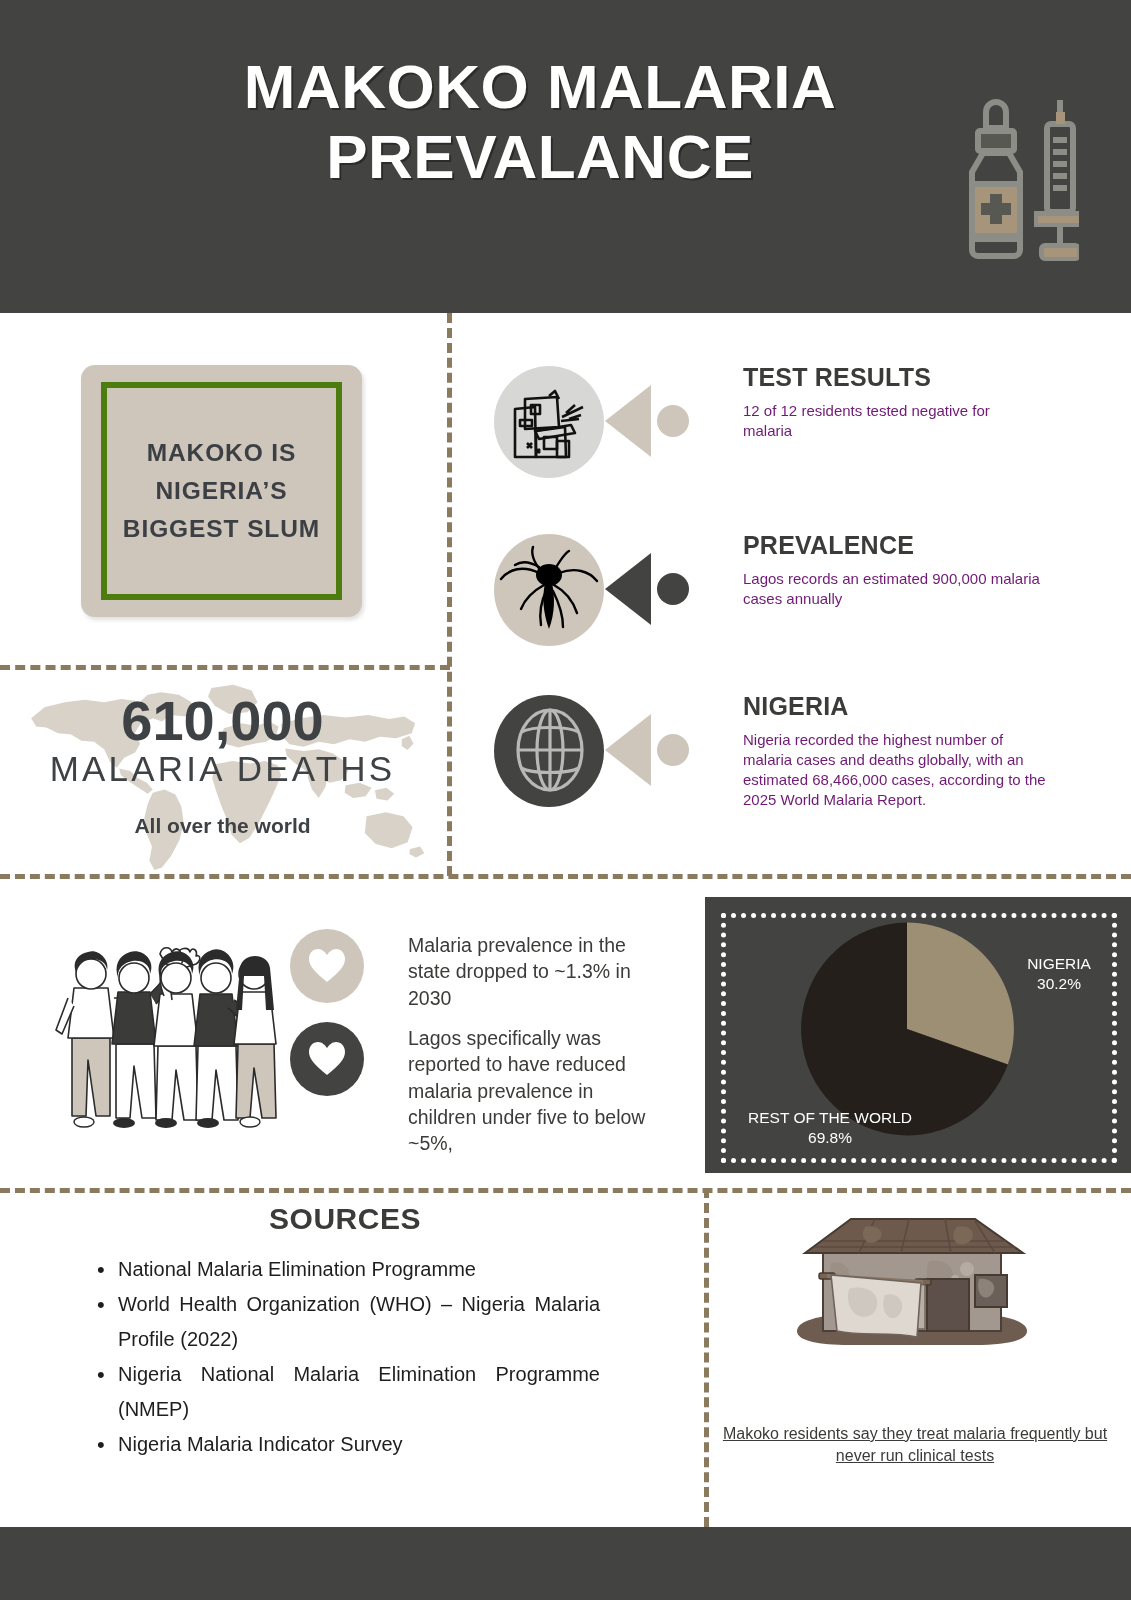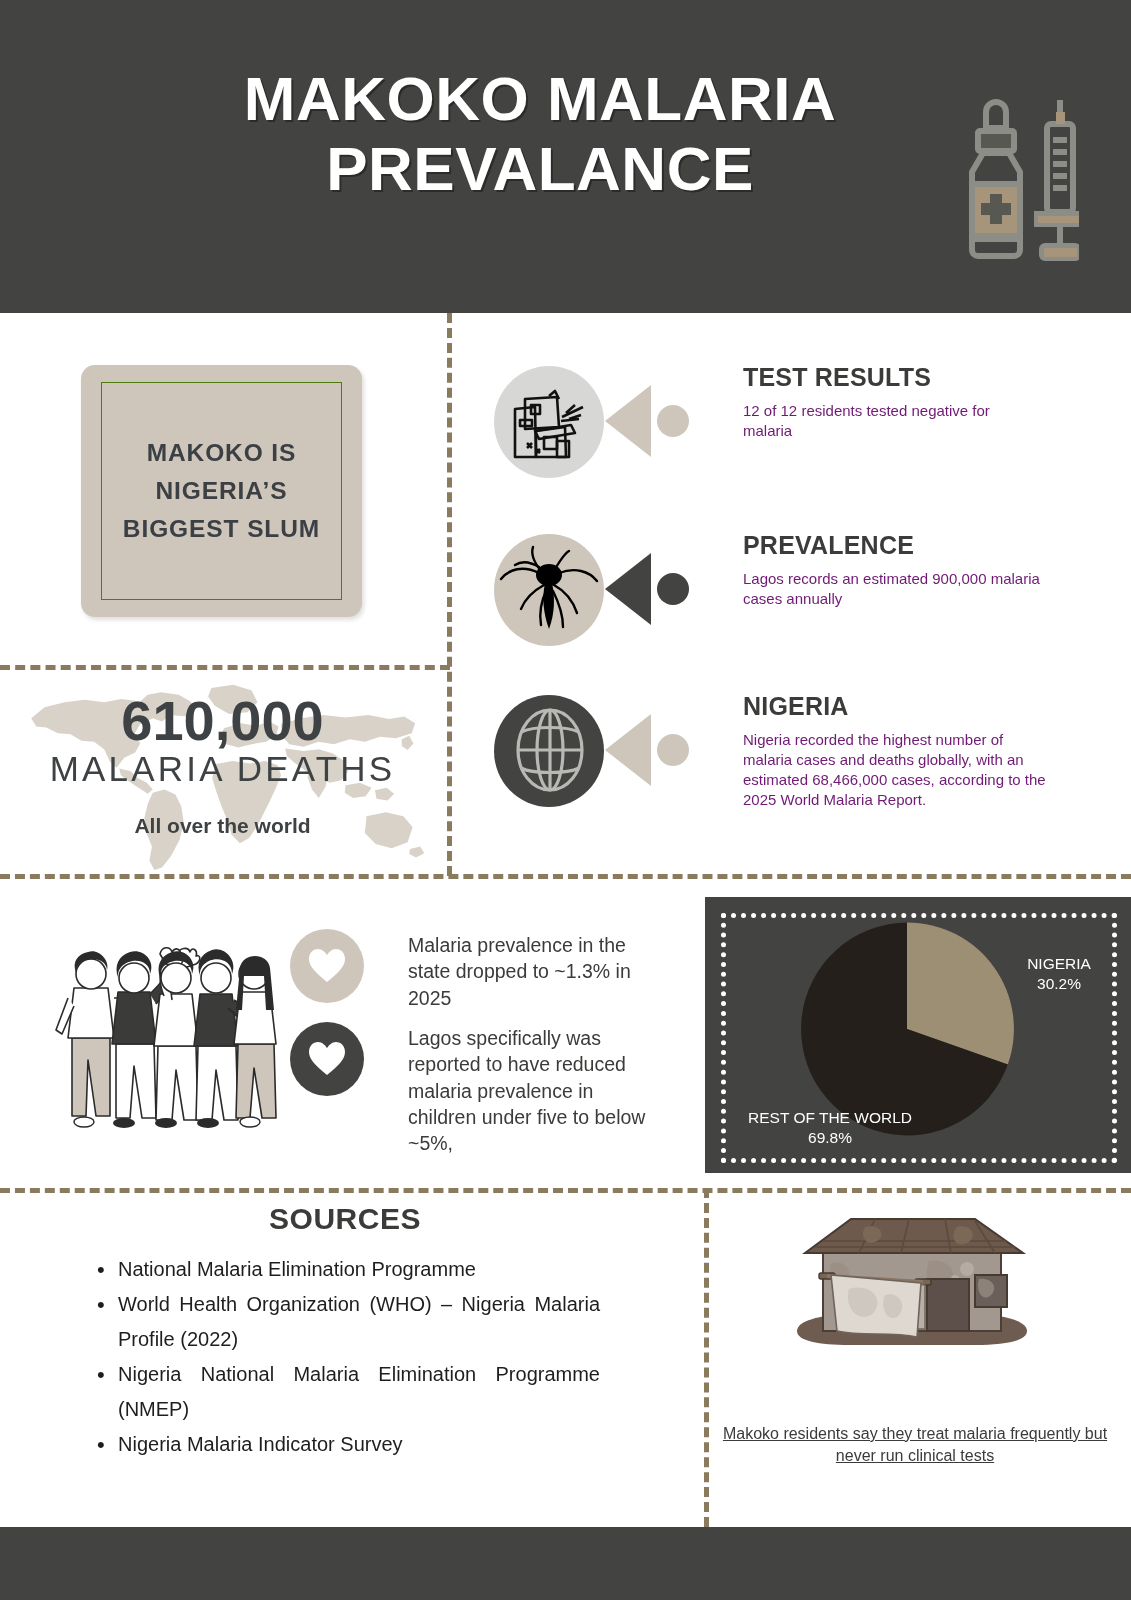--- a/index.html
+++ b/index.html
@@ -10,21 +10,21 @@
     position:relative;
     overflow:hidden;
   }
 
   
   #header {
     position:absolute; left:0; top:0; width:1131px; height:313px;
     background:#434341;
   }
   #header-title {
-    position:absolute; left:170px; top:64px; width:740px;
+    position:absolute; left:170px; top:52px; width:740px;
     text-align:center;
     color:#ffffff;
     font-weight:bold;
     font-size:62px;
     line-height:1.13;
     letter-spacing:0.5px;
     text-shadow:2px 2px 0 rgba(0,0,0,0.35);
   }
   #header-icons { position:absolute; right:52px; top:98px; }
 
@@ -38,21 +38,21 @@
 
   
   #slum-box {
     position:absolute; left:81px; top:365px; width:281px; height:252px;
     background:#cec6bb;
     border-radius:14px;
     box-shadow:2px 3px 4px rgba(0,0,0,0.13);
   }
   #slum-box-inner {
     position:absolute; left:20px; top:17px; right:20px; bottom:17px;
-    border:1px solid #4d7c0f;
+    border:6px solid #4d7c0f;
     display:flex; align-items:center; justify-content:center;
   }
   #slum-text {
     color:#3c4045; font-weight:bold; font-size:24.5px;
     line-height:1.56; text-align:center; letter-spacing:0.9px;
   }
 
   
   #deaths-panel {
     position:absolute; left:0; top:668px; width:445px; height:207px;
@@ -370,21 +370,21 @@
     </g>
   </svg>
 </div>
 
 <div class="heart-item" style="left:290px; top:929px; width:380px;">
   <div class="heart-circle" style="background:#cec6bb;">
     <svg class="heart-glyph" viewBox="0 0 40 36">
       <path d="M20 34 C8 24 2 18 2 11 C2 5 6 1 11 1 C15 1 18 4 20 7 C22 4 25 1 29 1 C34 1 38 5 38 11 C38 18 32 24 20 34 Z" fill="#ffffff"></path>
     </svg>
   </div>
-  <div class="heart-text">Malaria prevalence in the state dropped to ~1.3% in 2025</div>
+  <div class="heart-text">Malaria prevalence in the state dropped to ~1.3% in 2030</div>
 </div>
 
 <div class="heart-item" style="left:290px; top:1022px; width:380px;">
   <div class="heart-circle" style="background:#434341;">
     <svg class="heart-glyph" viewBox="0 0 40 36">
       <path d="M20 34 C8 24 2 18 2 11 C2 5 6 1 11 1 C15 1 18 4 20 7 C22 4 25 1 29 1 C34 1 38 5 38 11 C38 18 32 24 20 34 Z" fill="#ffffff"></path>
     </svg>
   </div>
   <div class="heart-text">Lagos specifically was reported to have reduced malaria prevalence in children under five to below ~5%,</div>
 </div>

